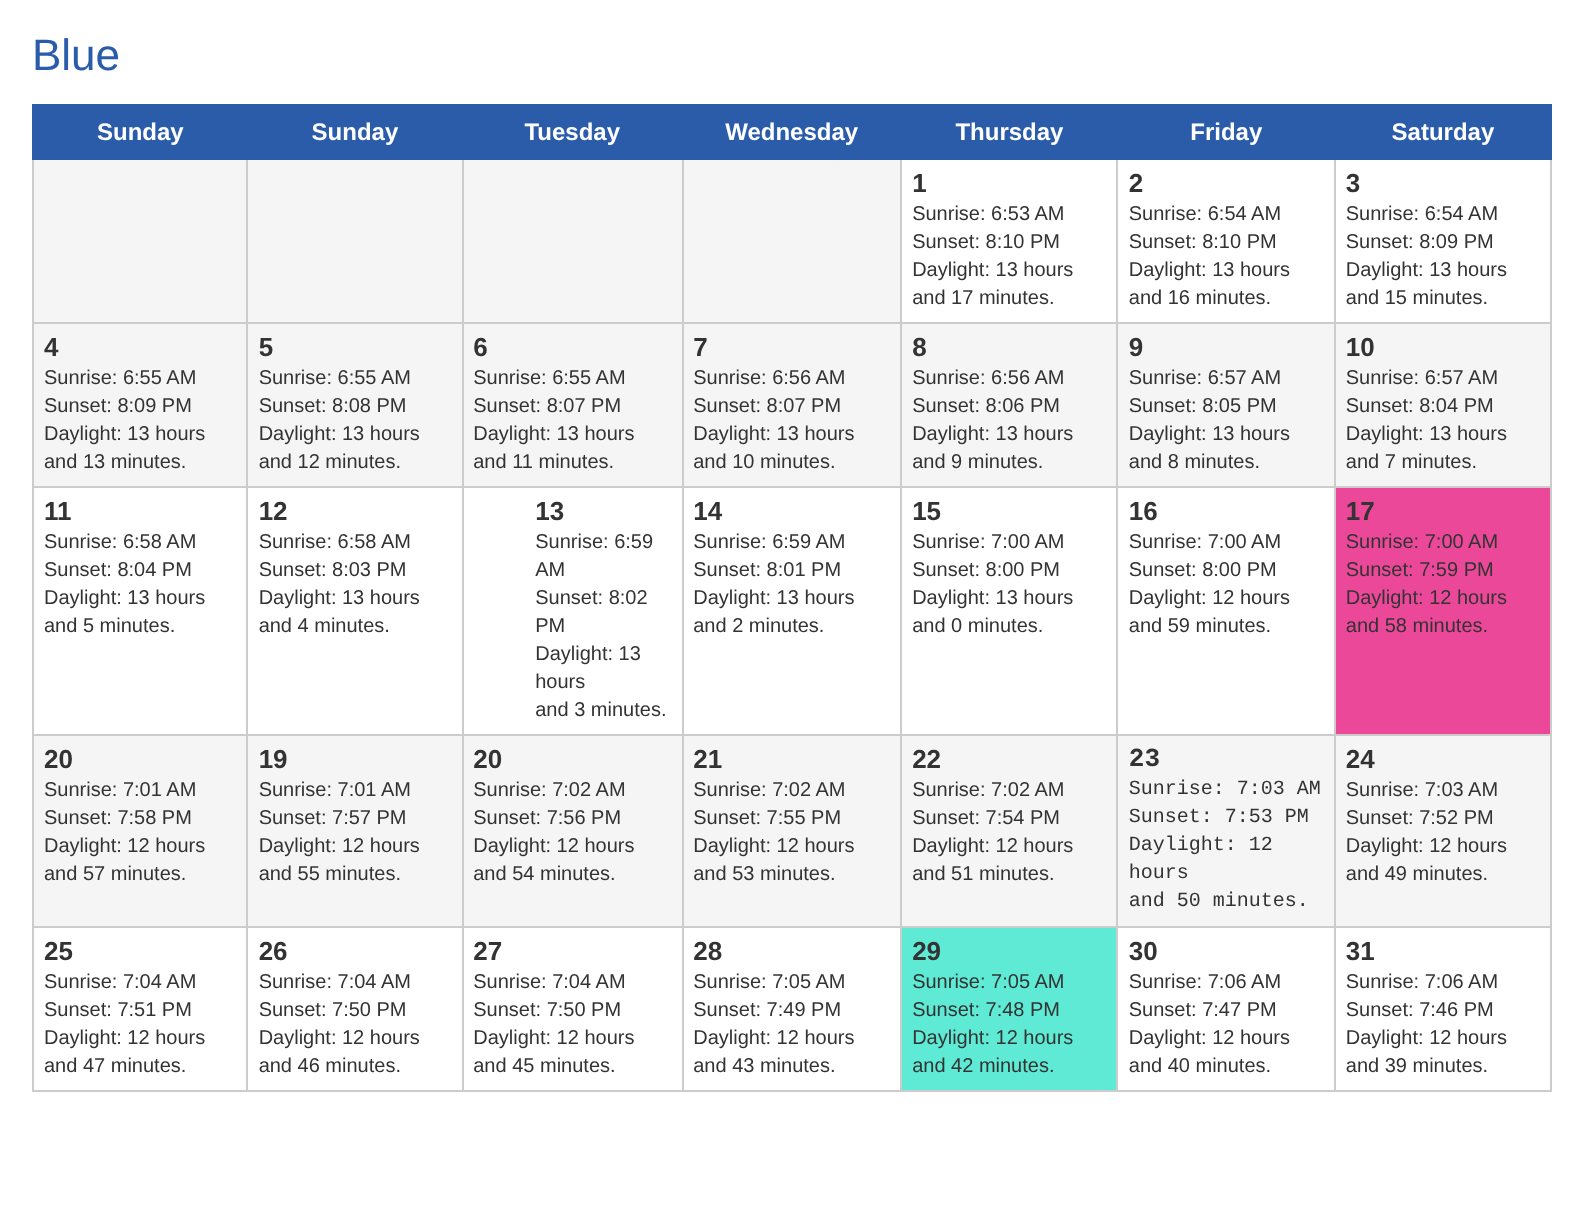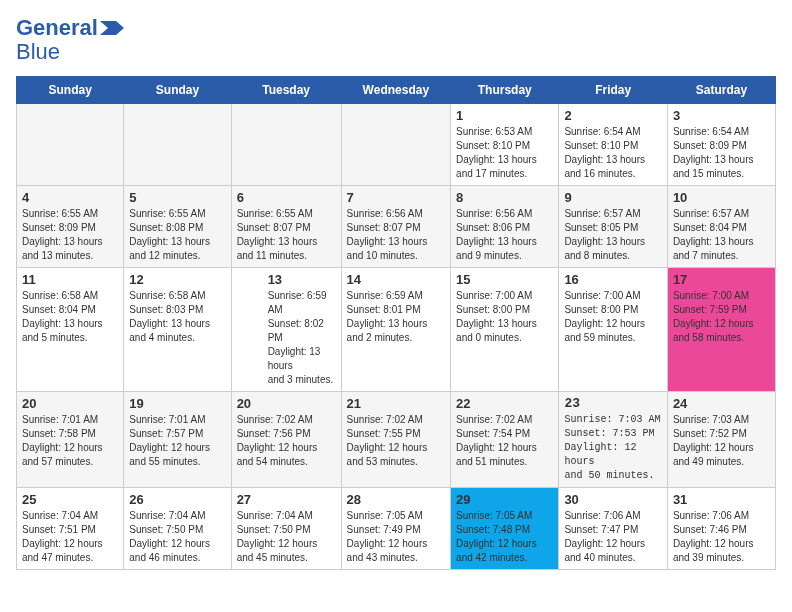--- a/index.html
+++ b/index.html
@@ -95,28 +95,20 @@
     }
     .calendar tbody tr:nth-child(odd) td.empty-cell {
       background: #f5f5f5 !important;
     }
   </style>
 </head>
 <body>
 
 <div class="header">
   <div class="logo">
-    <div class="logo-row">
-      <span class="logo-text">
-        <span class="blue">General</span>
-      </span>
-      <svg class="logo-arrow" viewBox="0 0 24 14">
-        <polygon points="0,0 16,0 24,7 16,14 0,14 8,7" fill="#2a5caa"></polygon>
-      </svg>
-    </div>
     <div class="logo-row">
       <span class="logo-text">
         <span style="color:#2a5caa; font-weight:normal; font-size:22px;">Blue</span>
       </span>
     </div>
   </div>
   <div class="title-block">
     <h1></h1>
     <h2></h2>
   </div>
@@ -337,21 +329,21 @@
 Daylight: 12 hours
 and 45 minutes.</div>
         </td>
         <td style="background: rgb(255, 255, 255);">
           <div class="day-number">28</div>
           <div class="day-info" style="white-space: pre-line;">Sunrise: 7:05 AM
 Sunset: 7:49 PM
 Daylight: 12 hours
 and 43 minutes.</div>
         </td>
-        <td style="background: #0ea5e9;">
+        <td style="background: #5eead4;">
           <div class="day-number">29</div>
           <div class="day-info" style="white-space: pre-line;">Sunrise: 7:05 AM
 Sunset: 7:48 PM
 Daylight: 12 hours
 and 42 minutes.</div>
         </td>
         <td style="background: rgb(255, 255, 255);">
           <div class="day-number">30</div>
           <div class="day-info" style="white-space: pre-line;">Sunrise: 7:06 AM
 Sunset: 7:47 PM

